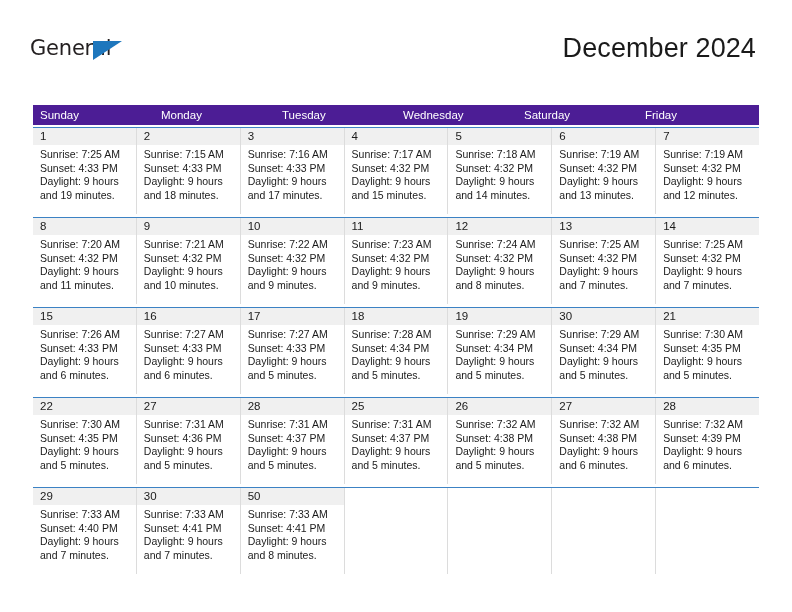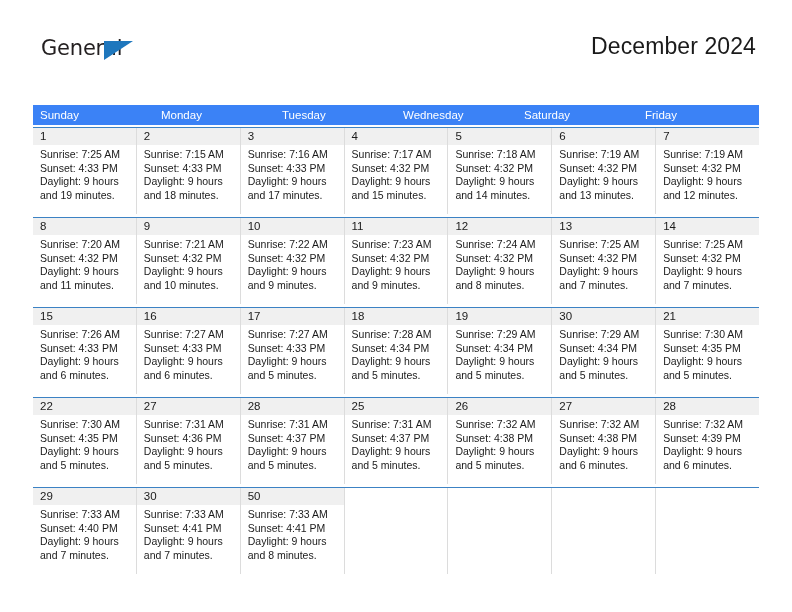--- a/index.html
+++ b/index.html
@@ -24,21 +24,21 @@
   
   .header {
     position: absolute;
     left: 0;
     top: 0;
     width: 792px;
     height: 100px;
   }
   .logo {
     position: absolute;
-    left: 41px;
+    left: 30px;
     top: 36px;
     width: 130px;
     height: 46px;
   }
   .logo-general {
     position: absolute;
     left: 0;
     top: 0;
     font-size: 21px;
     letter-spacing: -0.2px;
@@ -61,21 +61,21 @@
     font-size: 24px;
     letter-spacing: -0.2px;
     color: #2b7cc4;
     font-family: "DejaVu Sans", sans-serif;
     margin-top: 48px;
   }
   .title {
     position: absolute;
     right: 36px;
     top: 33px;
-    font-size: 23px;
+    font-size: 27px;
     font-weight: normal;
     color: #1a1a1a;
     text-align: right;
     letter-spacing: 0.1px;
   }
   .subtitle {
     position: absolute;
     right: 36px;
     top: 78px;
     font-size: 14px;
@@ -87,21 +87,21 @@
   
   .calendar {
     position: absolute;
     left: 33px;
     top: 105px;
     width: 726px;
   }
   .weekday-row {
     display: flex;
     width: 726px;
-    background: #3b82f6;
+    background: #4c1d95;
   }
   .weekday {
     flex: 1 1 0;
     box-sizing: border-box;
     padding: 4px 0 4px 7px;
     font-size: 11.5px;
     color: #ffffff;
     height: 20px;
     line-height: 13px;
     overflow: hidden;

